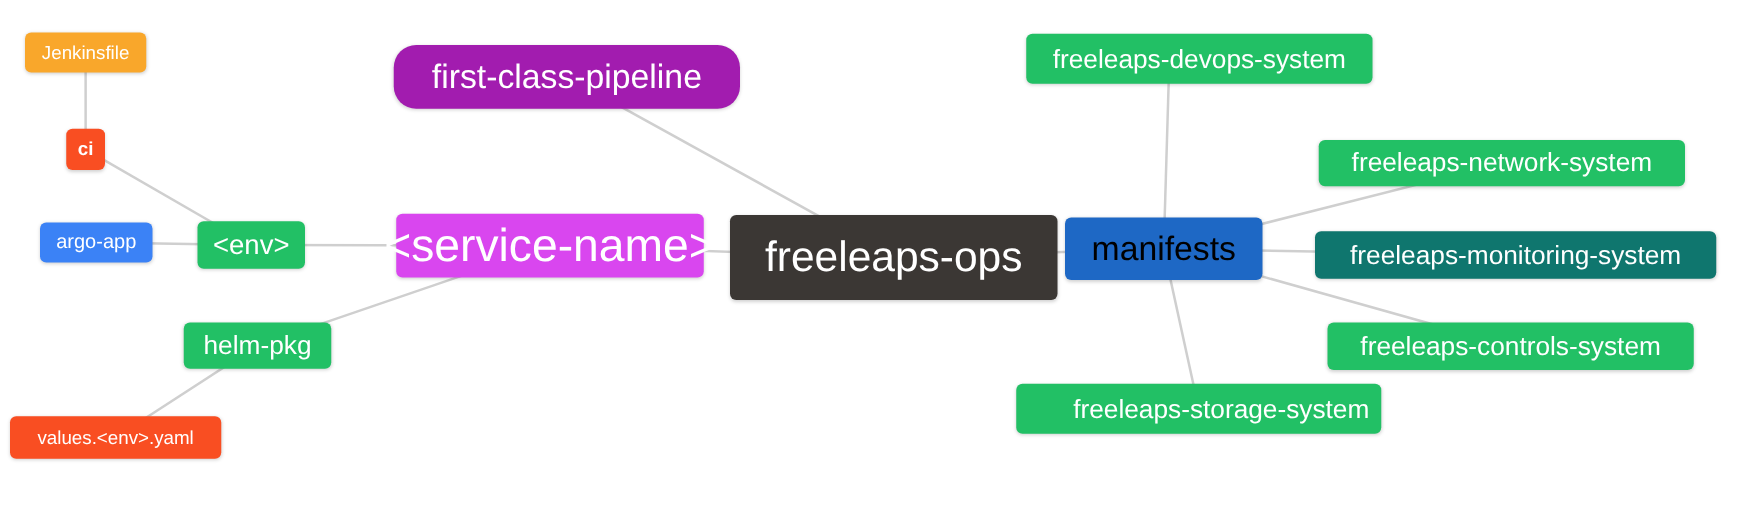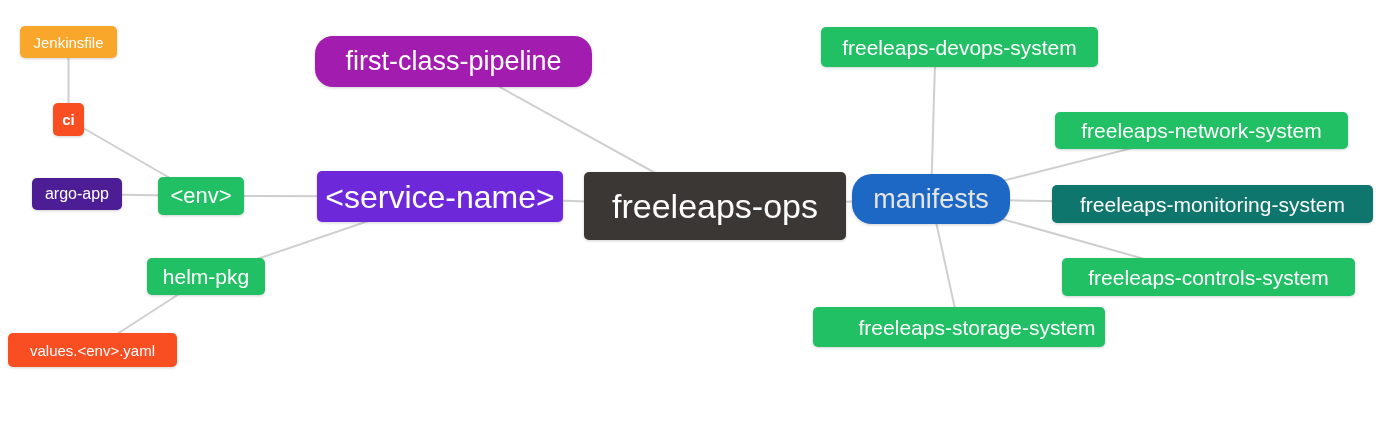--- a/index.html
+++ b/index.html
@@ -55,27 +55,27 @@
       <line x1="715" y1="206" x2="931" y2="199" stroke="#cfcfcf" stroke-width="2"></line>
       <line x1="931" y1="199" x2="935.5" y2="47" stroke="#cfcfcf" stroke-width="2"></line>
       <line x1="931" y1="199" x2="1201.5" y2="130.5" stroke="#cfcfcf" stroke-width="2"></line>
       <line x1="931" y1="199" x2="1212.5" y2="204" stroke="#cfcfcf" stroke-width="2"></line>
       <line x1="931" y1="199" x2="1208.5" y2="277" stroke="#cfcfcf" stroke-width="2"></line>
       <line x1="931" y1="199" x2="959" y2="327" stroke="#cfcfcf" stroke-width="2"></line>
     </svg>
   <div id="nodes">
       <div class="node" style="left: 20px; top: 26px; width: 97px; height: 32px; font-size: 15px; background: rgb(249, 167, 43); color: rgb(255, 255, 255);">Jenkinsfile</div>
       <div class="node" style="left: 53px; top: 103px; width: 31px; height: 33px; font-size: 15px; background: rgb(249, 78, 34); color: rgb(255, 255, 255); font-weight: bold;">ci</div>
-      <div class="node" style="left: 32px; top: 178px; width: 90px; height: 32px; font-size: 16px; background: #4c1d95; color: rgb(255, 255, 255);">argo-app</div>
+      <div class="node" style="left: 32px; top: 178px; width: 90px; height: 32px; font-size: 16px; background: #3b82f6; color: rgb(255, 255, 255);">argo-app</div>
       <div class="node" style="left: 158px; top: 177px; width: 86px; height: 38px; font-size: 22px; background: rgb(34, 192, 101); color: rgb(255, 255, 255);">&lt;env&gt;</div>
       <div class="node" style="left: 147px; top: 258px; width: 118px; height: 37px; font-size: 21px; background: rgb(34, 192, 101); color: rgb(255, 255, 255);">helm-pkg</div>
       <div class="node" style="left: 8px; top: 333px; width: 169px; height: 34px; font-size: 15px; background: rgb(249, 78, 34); color: rgb(255, 255, 255);">values.&lt;env&gt;.yaml</div>
       <div class="node" style="left: 315px; top: 36px; width: 277px; height: 51px; font-size: 27px; background: #a21caf; color: rgb(255, 255, 255); border-radius: 18px;">first-class-pipeline</div>
-      <div class="node" style="left: 317px; top: 171px; width: 246px; height: 51px; font-size: 32px; background: #6d28d9; color: rgb(255, 255, 255);">&lt;service-name&gt;</div>
+      <div class="node" style="left: 317px; top: 171px; width: 246px; height: 51px; font-size: 37px; background: #d946ef; color: rgb(255, 255, 255);">&lt;service-name&gt;</div>
       <div class="node" style="left: 584px; top: 172px; width: 262px; height: 68px; font-size: 34px; background: rgb(59, 55, 52); color: rgb(255, 255, 255);">freeleaps-ops</div>
-      <div class="node" style="left: 852px; top: 174px; width: 158px; height: 50px; font-size: 27px; background: rgb(30, 104, 197); color: #e5e5e5; border-radius: 20px;">manifests</div>
+      <div class="node" style="left: 852px; top: 174px; width: 158px; height: 50px; font-size: 27px; background: rgb(30, 104, 197); color: #000000;">manifests</div>
       <div class="node" style="left: 797px; top: 27px; width: 277px; height: 40px; font-size: 21px; background: rgb(34, 192, 101); color: rgb(255, 255, 255); margin-left: 24px;">freeleaps-devops-system</div>
       <div class="node" style="left: 1055px; top: 112px; width: 293px; height: 37px; font-size: 21px; background: rgb(34, 192, 101); color: rgb(255, 255, 255);">freeleaps-network-system</div>
       <div class="node" style="left: 1052px; top: 185px; width: 321px; height: 38px; font-size: 21px; background: #0f766e; color: rgb(255, 255, 255);">freeleaps-monitoring-system</div>
       <div class="node" style="left: 1062px; top: 258px; width: 293px; height: 38px; font-size: 21px; background: rgb(34, 192, 101); color: rgb(255, 255, 255);">freeleaps-controls-system</div>
       <div class="node" style="left: 813px; top: 307px; width: 292px; height: 40px; font-size: 21px; background: rgb(34, 192, 101); color: rgb(255, 255, 255); padding-left: 36px;">freeleaps-storage-system</div>
     </div>
 </div>
 
 </body></html>

